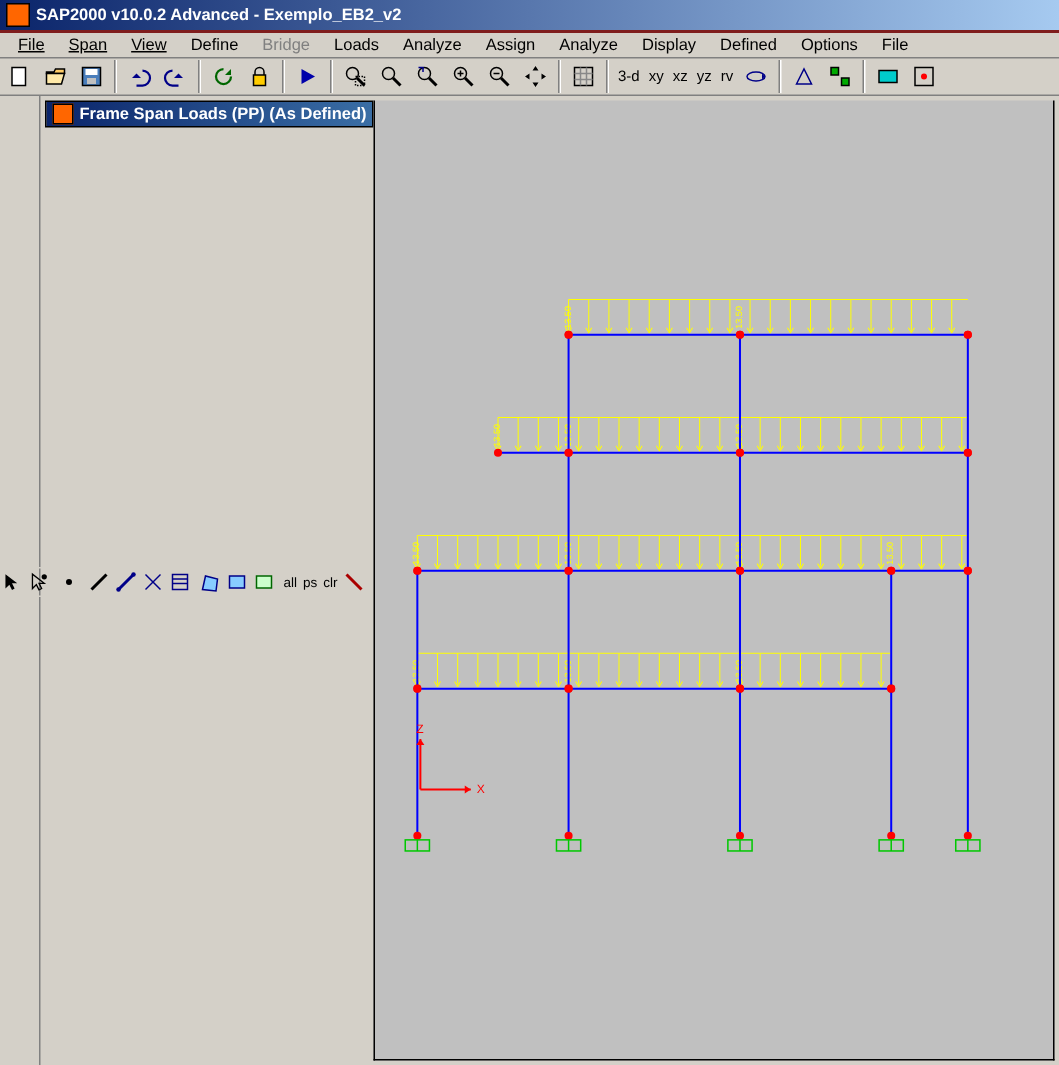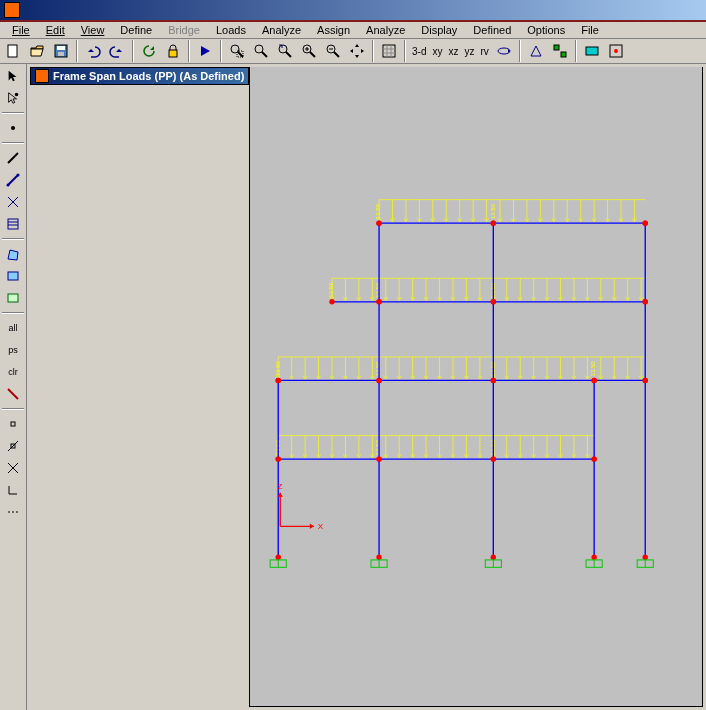--- a/index.html
+++ b/index.html
@@ -13,42 +13,43 @@
   .menubar .item .ul { text-decoration:underline; }
   .menubar .disabled { color:#808080; }
   
   .toolbar { height:26px; background:#d4d0c8; border-top:1px solid #808080; border-bottom:1px solid #808080; display:flex; align-items:center; padding:0 2px; gap:2px; position:relative;}
   .tbtn { width:22px; height:22px; border:1px solid #d4d0c8; display:flex; align-items:center; justify-content:center; cursor:default; background:#d4d0c8;}
   .tsep { width:2px; height:22px; border-left:1px solid #808080; border-right:1px solid #fff; margin:0 2px; }
   .ttext { font-size:10px; color:#000; padding:0 2px; cursor:default; }
   .tbtn svg { width:16px; height:16px; }
   
   .main { display:flex; height:calc(710px - 20px - 18px - 26px); }
-  .sidepanel { width:27px; background:#d4d0c8; border-right:1px solid #808080; display:flex; flex-direction:column; align-items:center; padding-top:2px; gap:2px;}
+  .sidepanel { width:27px; background:#d4d0c8; border-right:1px solid #808080; display:flex; flex-direction:row; align-items:center; padding-top:2px; gap:2px;}
   .sbtn { width:22px; height:20px; border:1px solid #d4d0c8; display:flex; align-items:center; justify-content:center; cursor:default;}
   .sidesep { width:22px; height:2px; border-top:1px solid #808080; border-bottom:1px solid #fff; margin:2px 0;}
   .slab { font-size:9px; color:#000; }
   .canvas-wrap { flex:1; display:flex; flex-direction:row; padding:3px; }
   .canvas-title { height:18px; background:linear-gradient(to right,#0a246a,#3a6ea5); color:#fff; font-weight:bold; display:flex; align-items:center; padding:0 4px; border:1px solid #000;}
   .canvas-title .cicon { width:14px;height:14px;background:#ff6600;border:1px solid #000;margin-right:4px;}
   .canvas { flex:1; background:#c0c0c0; border:1px solid #000; border-top:none; position:relative; overflow:hidden;}
   
   svg.drawing { position:absolute; top:0; left:0; width:100%; height:100%; }
   .load-label { font-size:9px; fill:#ffff00; font-family:Arial; }
 </style>
 </head>
 <body>
 
 <div class="titlebar">
   <span class="icon"></span>
+  <span>SAP2000 v10.0.2 Advanced  -  Exemplo_EB2_v2</span>
 </div>
 
 <div class="menubar">
   <span class="item"><span class="ul">File</span></span>
-  <span class="item"><span class="ul">Edit</span></span>
+  <span class="item"><span class="ul">Span</span></span>
   <span class="item"><span class="ul">View</span></span>
   <span class="item"><span>Define</span></span>
   <span class="item disabled"><span>Bridge</span></span>
   <span class="item"><span>Loads</span></span>
   <span class="item"><span>Analyze</span></span>
   <span class="item"><span>Assign</span></span>
   <span class="item"><span>Analyze</span></span>
   <span class="item"><span>Display</span></span>
   <span class="item"><span>Defined</span></span>
   <span class="item"><span>Options</span></span>

